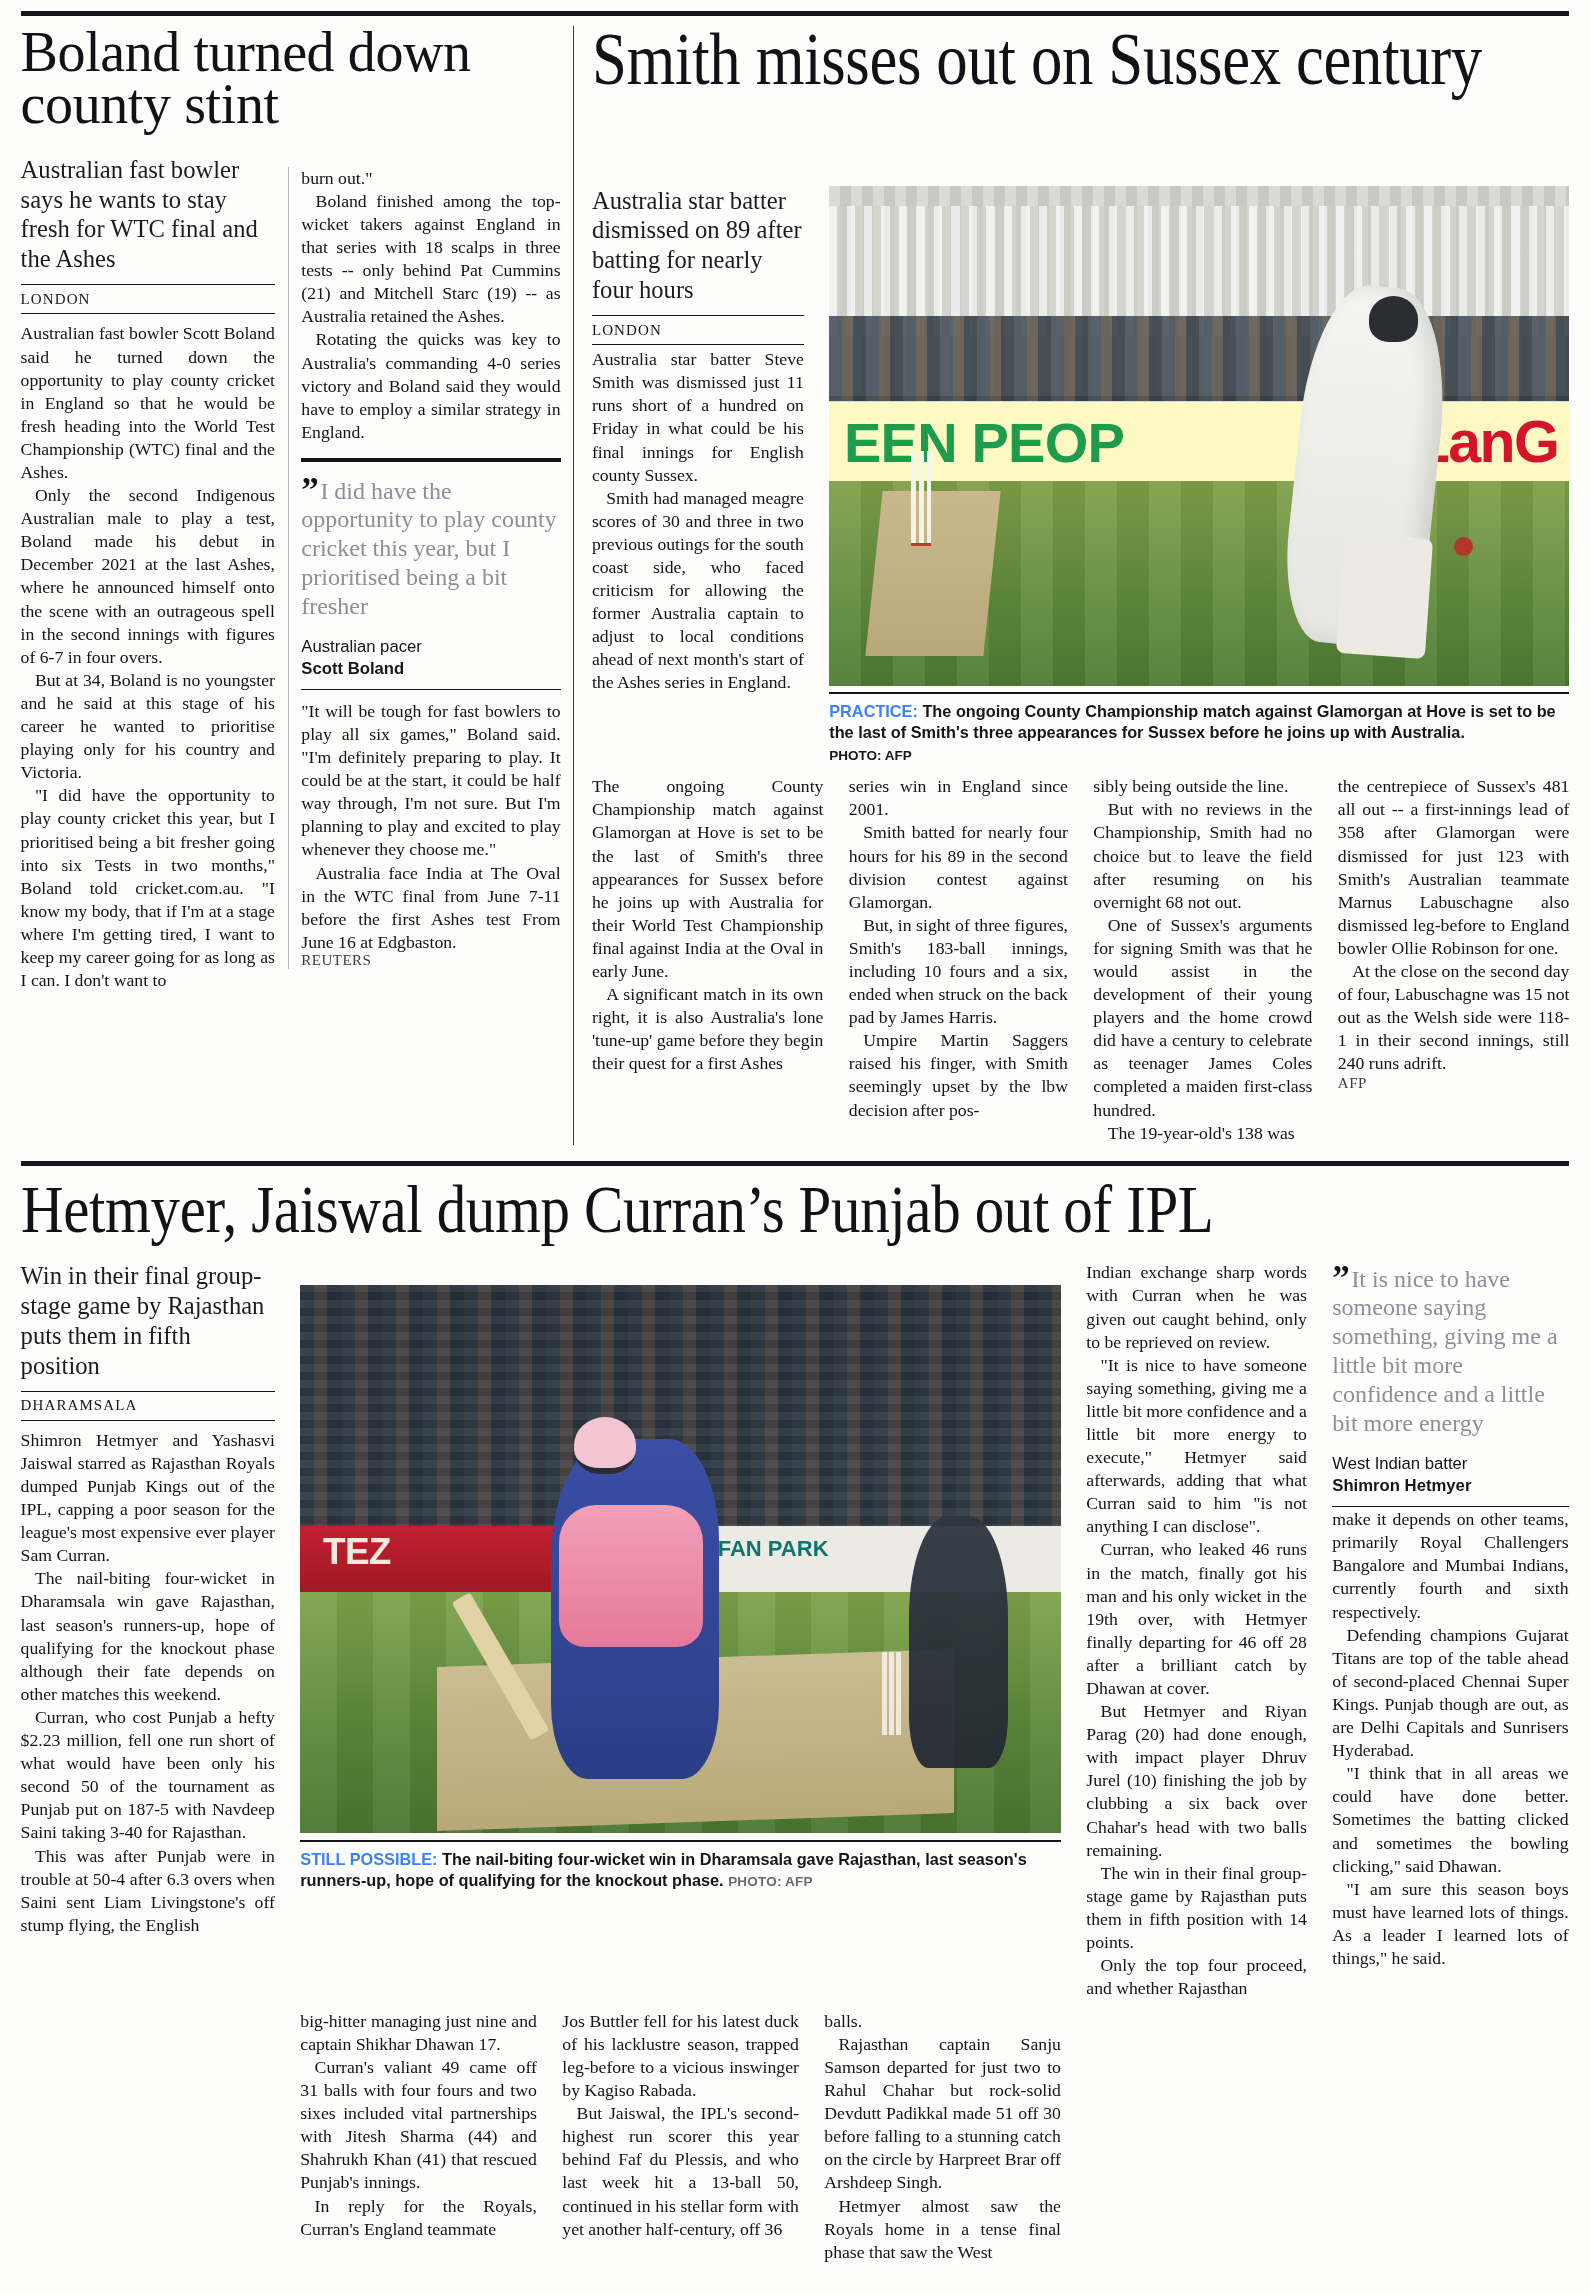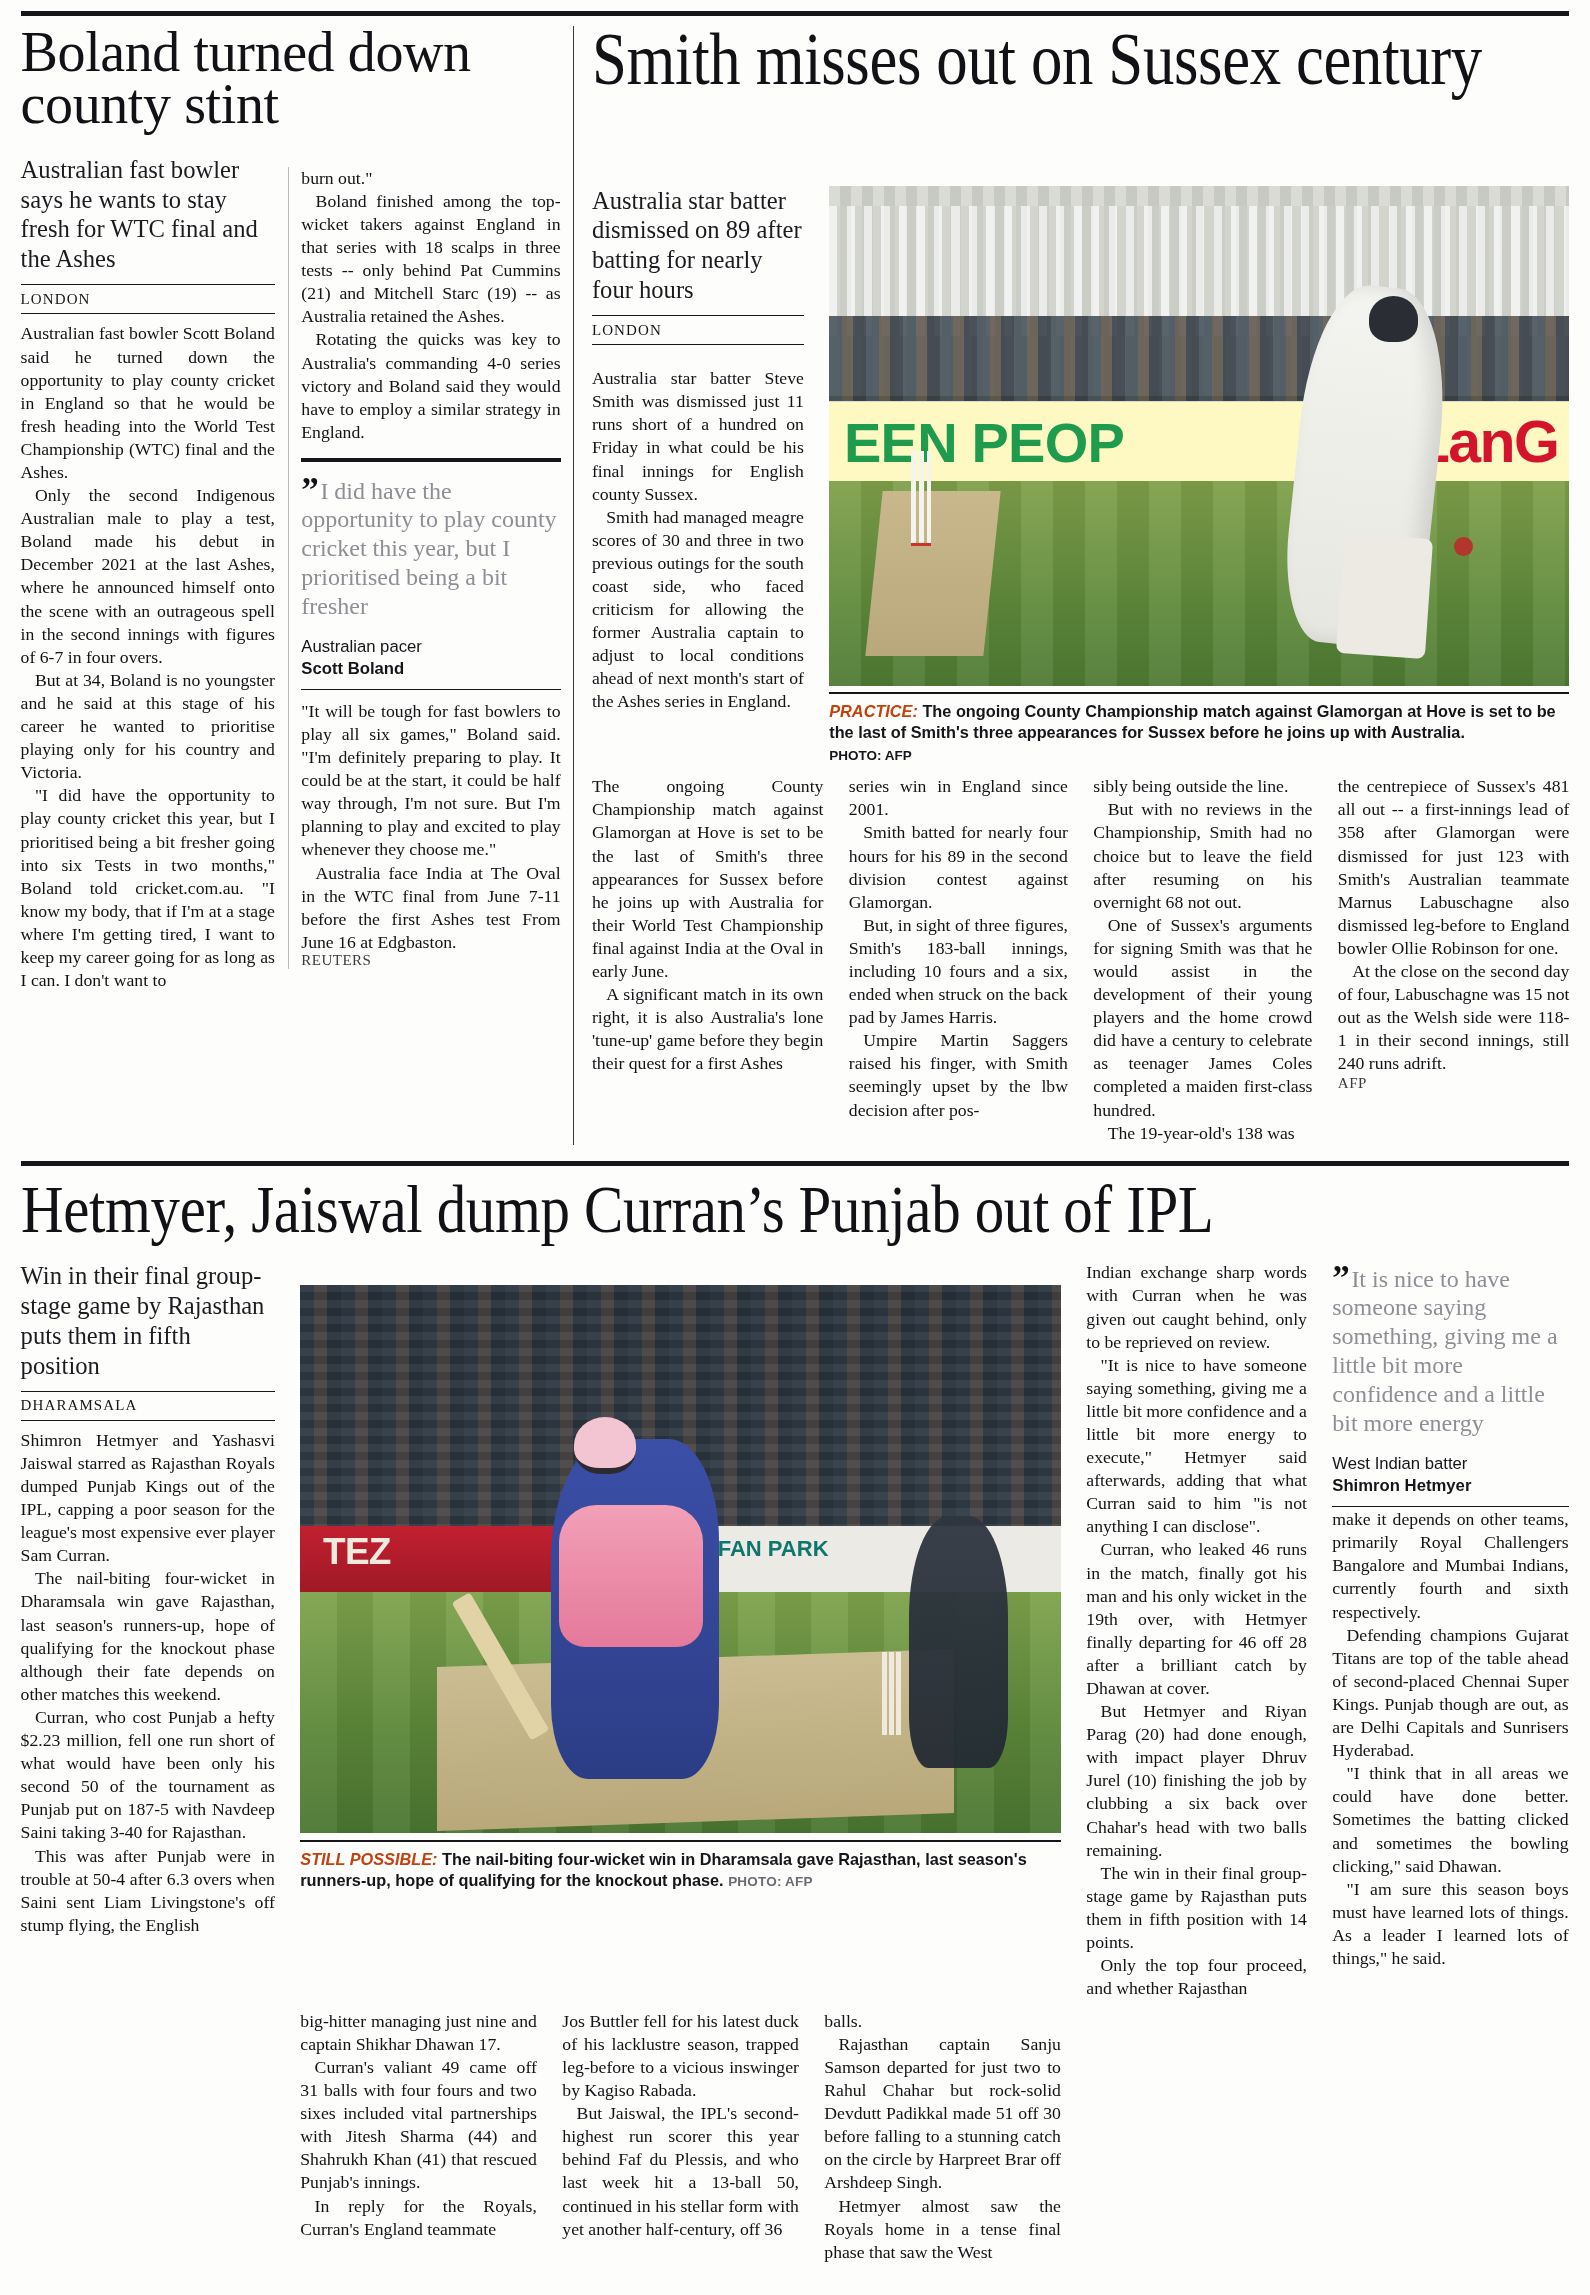--- a/index.html
+++ b/index.html
@@ -92,21 +92,21 @@
 
   
   .caption {
     font-family: "Liberation Sans","DejaVu Sans",sans-serif;
     font-size: 16.3px;
     line-height: 1.3;
     font-weight: 700;
     color: #15151a;
     margin-top: 7.1px;
   }
-  .caption .lbl { color: #c2410c; font-style: italic; }
+  .caption .lbl { color: #3b82f6; }
   .caption .credit {
     font-weight: 700;
     font-size: 13.5px;
     color: #6a6a72;
     letter-spacing: 0.2px;
   }
   .cap-rule { border-top: 2px solid #15151a; }
 
   .agency { font-variant: small-caps; font-size: 15px; letter-spacing:0.5px; color:#3b3b42; }
 
@@ -326,21 +326,21 @@
 
       <div class="cols" style="margin-top:3.2px;">
 
         <div class="col" style="width:229px; padding-left:0;">
           <div class="standfirst" style="margin-top:0;">Australia star batter dismissed on 89 after batting for nearly four hours</div>
           <div class="dateline-wrap">
             <div class="rule-thin"></div>
             <div class="dateline">LONDON</div>
             <div class="rule-thin"></div>
           </div>
-          <div class="body-col" style="margin-top:22px;">
+          <div class="body-col" style="margin-top:3px;">
             <p class="first">Australia star batter Steve Smith was dismissed just 11 runs short of a hundred on Friday in what could be his final innings for English county Sussex.</p>
             <p>Smith had managed meagre scores of 30 and three in two previous outings for the south coast side, who faced criticism for allowing the former Australia captain to adjust to local conditions ahead of next month's start of the Ashes series in England.</p>
           </div>
         </div>
 
         <div class="col" style="width:768px; padding-right:0;">
           <div class="photo p1" style="width:100%; height:500px;">
             <div class="stand"></div>
             <div class="seats"></div>
             <div class="crowdband"></div>

